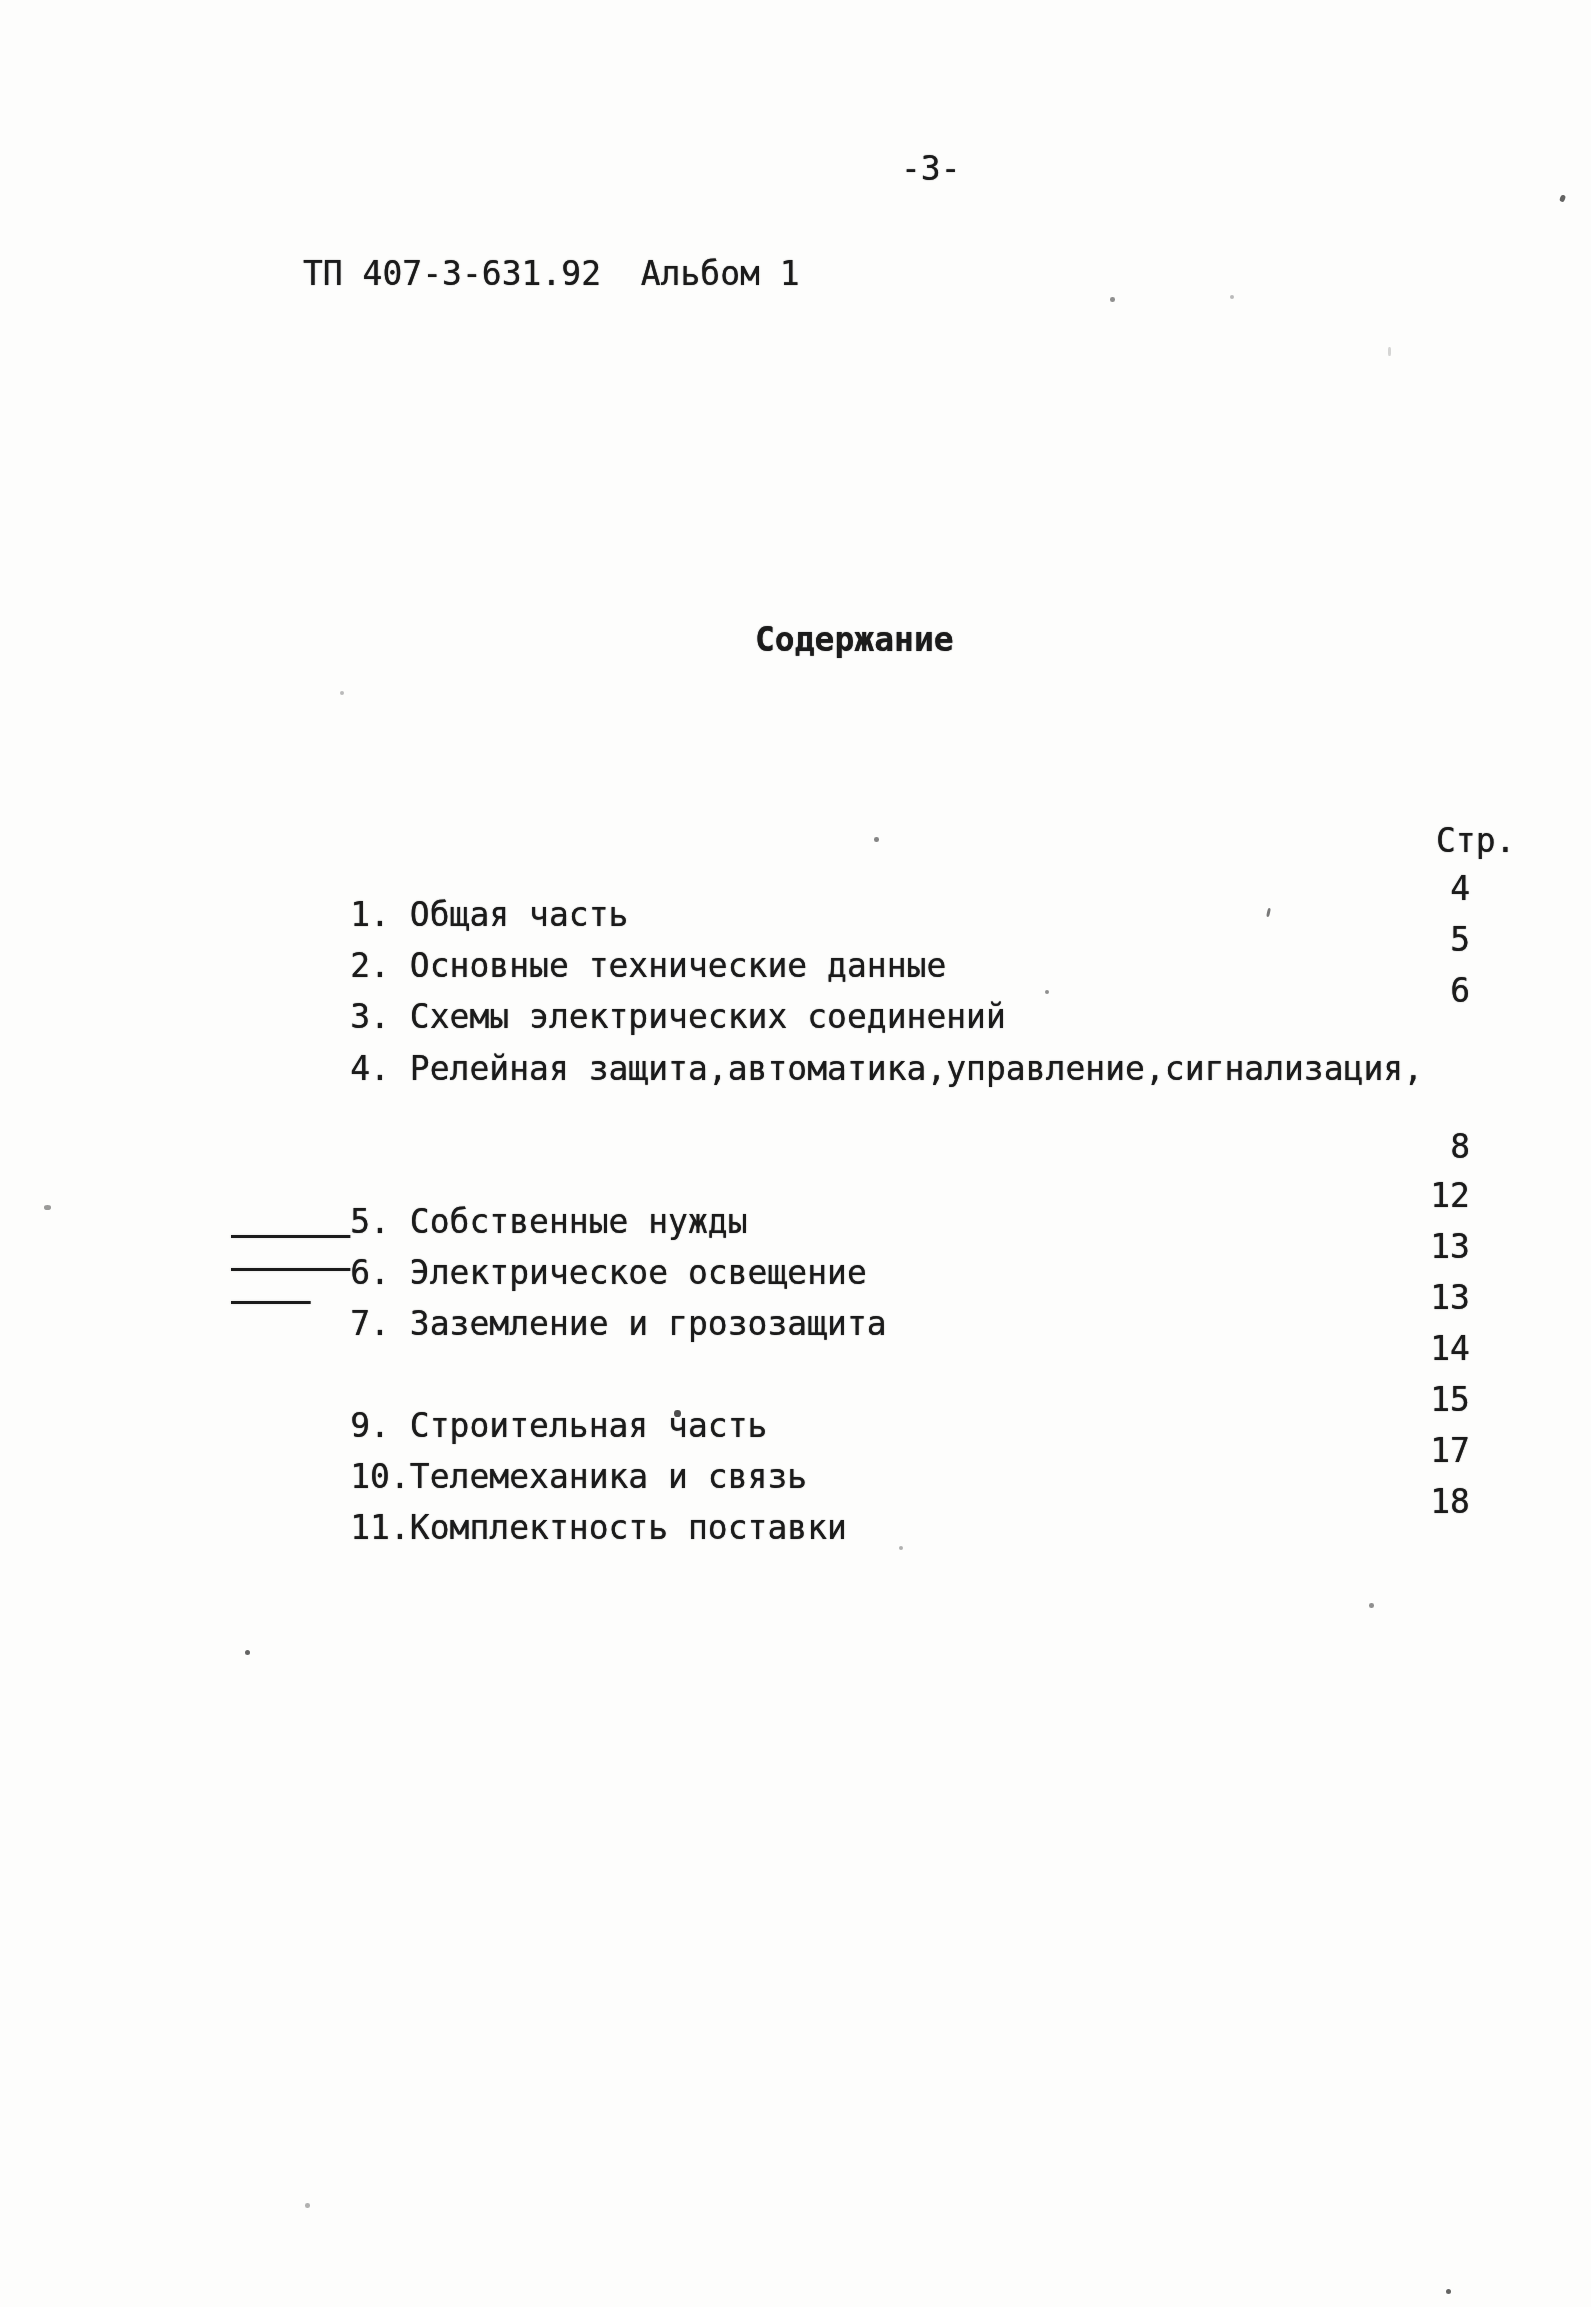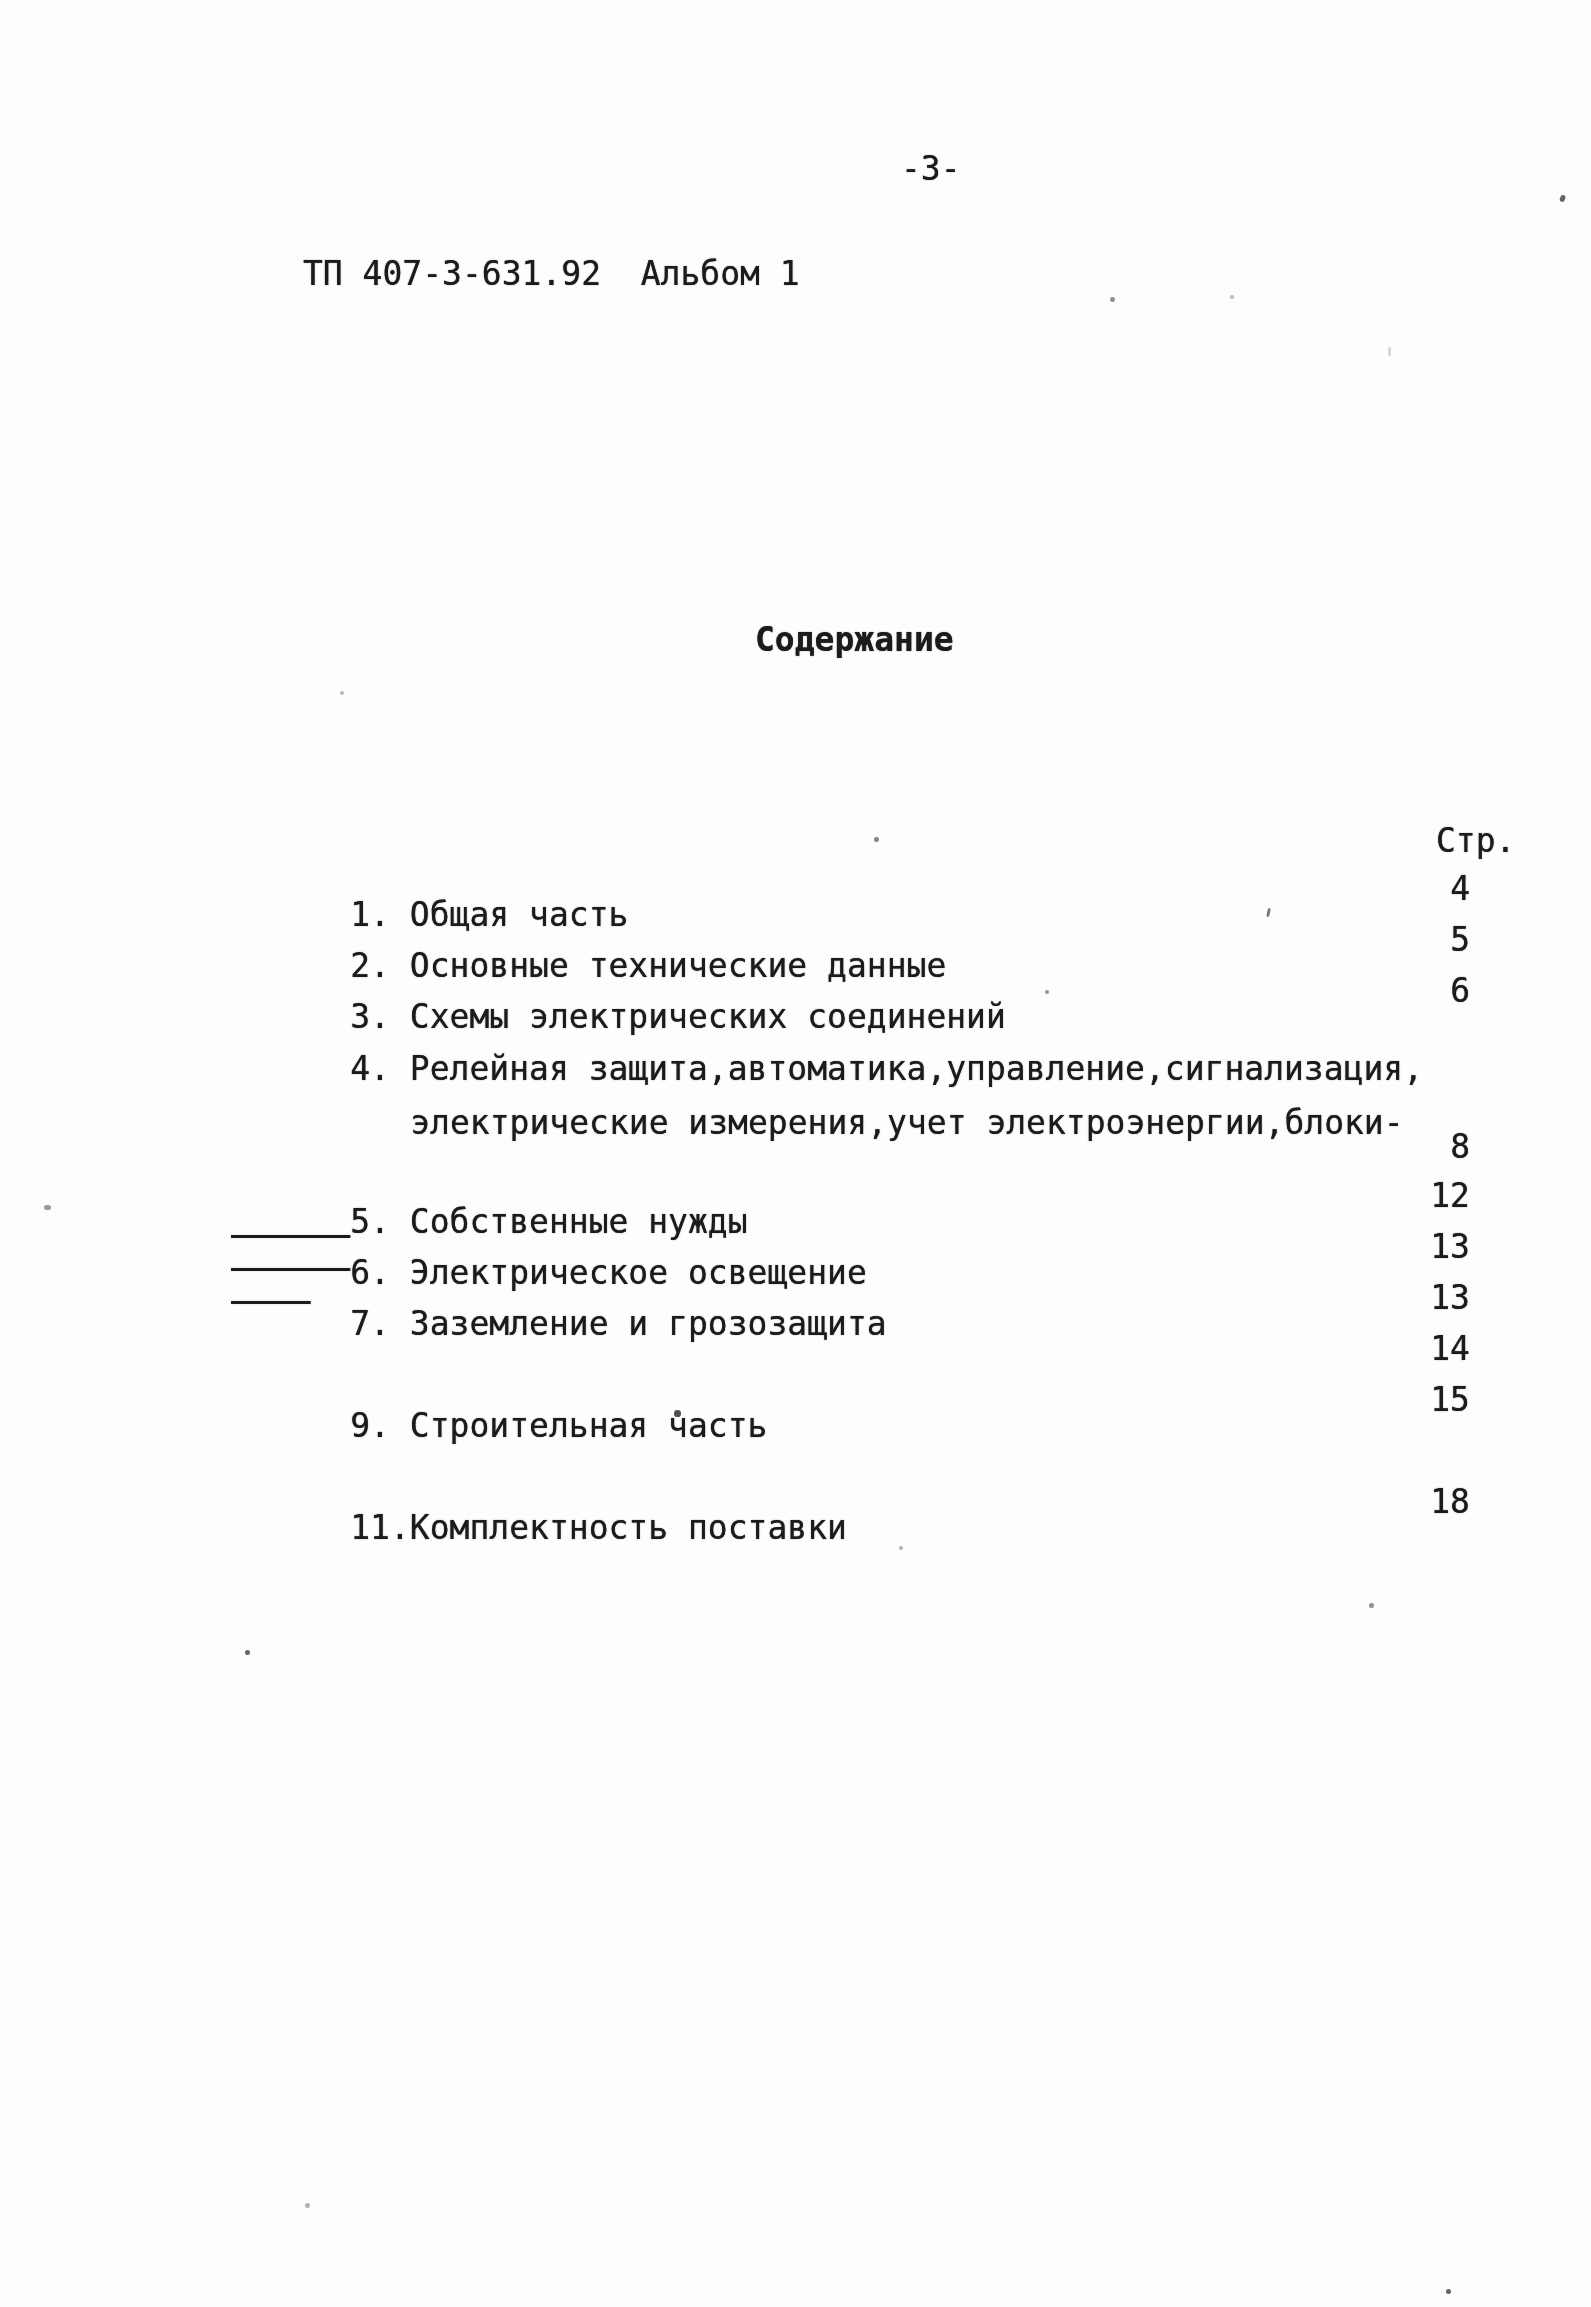--- a/index.html
+++ b/index.html
@@ -82,24 +82,20 @@
       <span class="toc-page">5</span>
     </div>
     <div class="toc-row" style="top:102px;">
       <span class="toc-text">3. Схемы электрических соединений</span>
       <span class="toc-page">6</span>
     </div>
     <div class="toc-row" style="top:154px;">
       <span class="toc-text">4. Релейная защита,автоматика,управление,сигнализация,</span>
       <span class="toc-page"></span>
     </div>
-    <div class="toc-row cont" style="top:208px;">
-      <span class="toc-text">электрические измерения,учет электроэнергии,блоки-</span>
-      <span class="toc-page"></span>
-    </div>
     <div class="toc-row cont" style="top:258px;">
       <span class="toc-page">8</span>
     </div>
     <div class="toc-row" style="top:307px;text-decoration:underline;">
       <span class="toc-text">5. Собственные нужды</span>
       <span class="toc-page">12</span>
     </div>
     <div class="toc-row" style="top:358px;">
       <span class="toc-text">6. Электрическое освещение</span>
       <span class="toc-page">13</span>
@@ -107,20 +103,24 @@
     <div class="toc-row" style="top:409px;">
       <span class="toc-text">7. Заземление и грозозащита</span>
       <span class="toc-page">13</span>
     </div>
     <div class="toc-row" style="top:460px;">
       <span class="toc-page">14</span>
     </div>
     <div class="toc-row" style="top:511px;">
       <span class="toc-text">9. Строительная часть</span>
       <span class="toc-page">15</span>
+    </div>
+    <div class="toc-row" style="top:562px;">
+      <span class="toc-text">10.Телемеханика и связь</span>
+      <span class="toc-page">17</span>
     </div>
     <div class="toc-row" style="top:613px;">
       <span class="toc-text">11.Комплектность поставки</span>
       <span class="toc-page">18</span>
     </div>
   </div>
 
   <div class="speck" style="left:1560px; top:195px; width:5.4px;  height:7.4px; opacity:.7; transform:rotate(20deg); border-radius:40%;"></div>
   <div class="speck" style="left:1388px; top:347px; width:3.3px;  height:8.7px; opacity:.18; border-radius:30%;"></div>
   <div class="speck" style="left:1230px; top:295px; width:4px;  height:4px;  opacity:.3;"></div>

